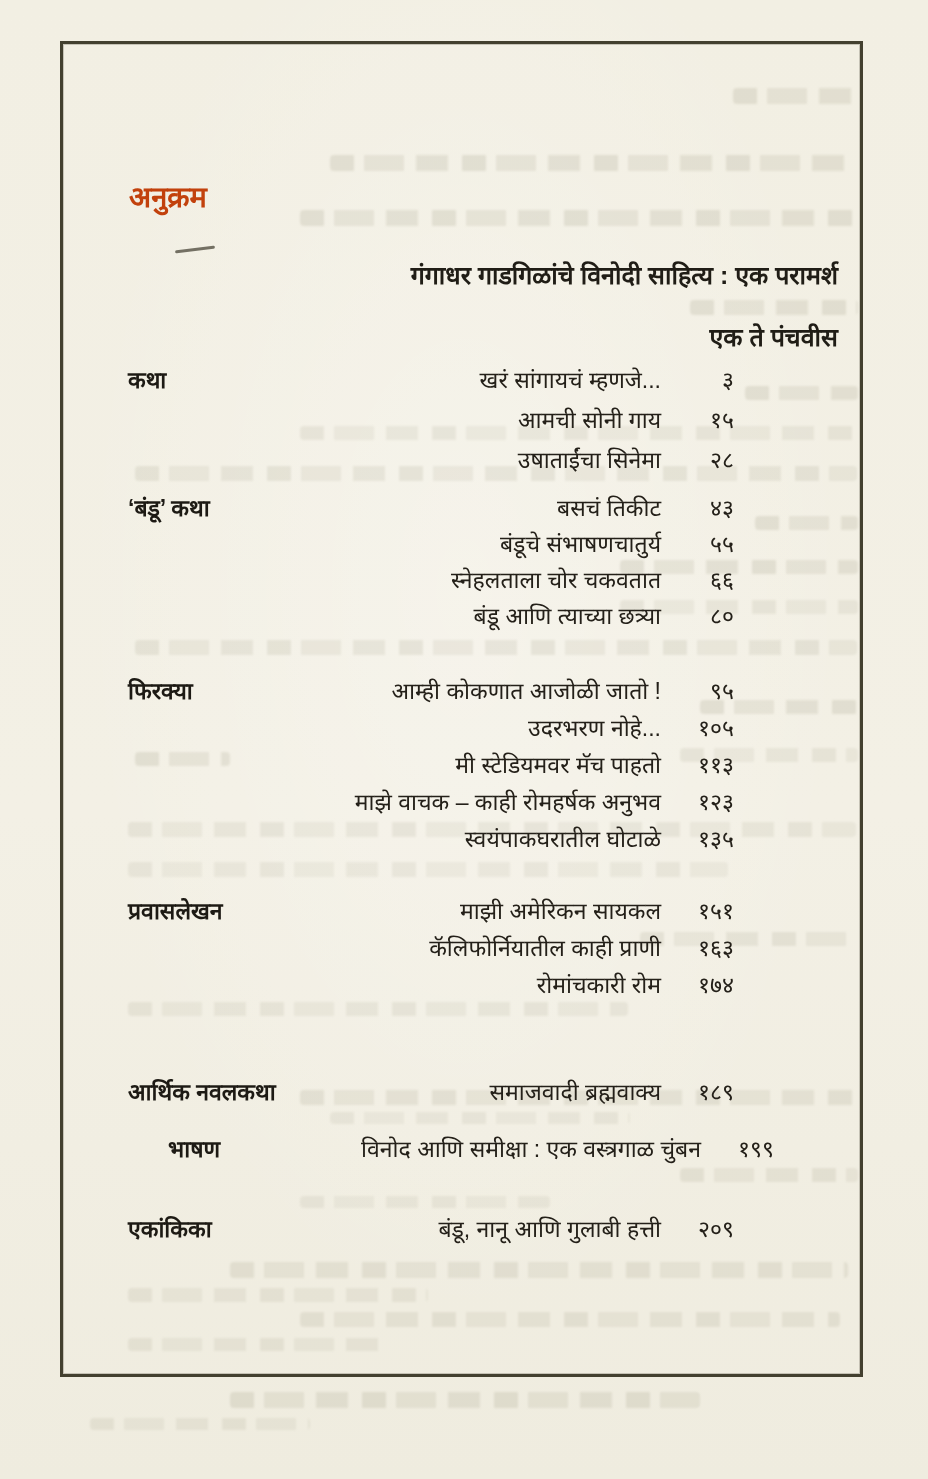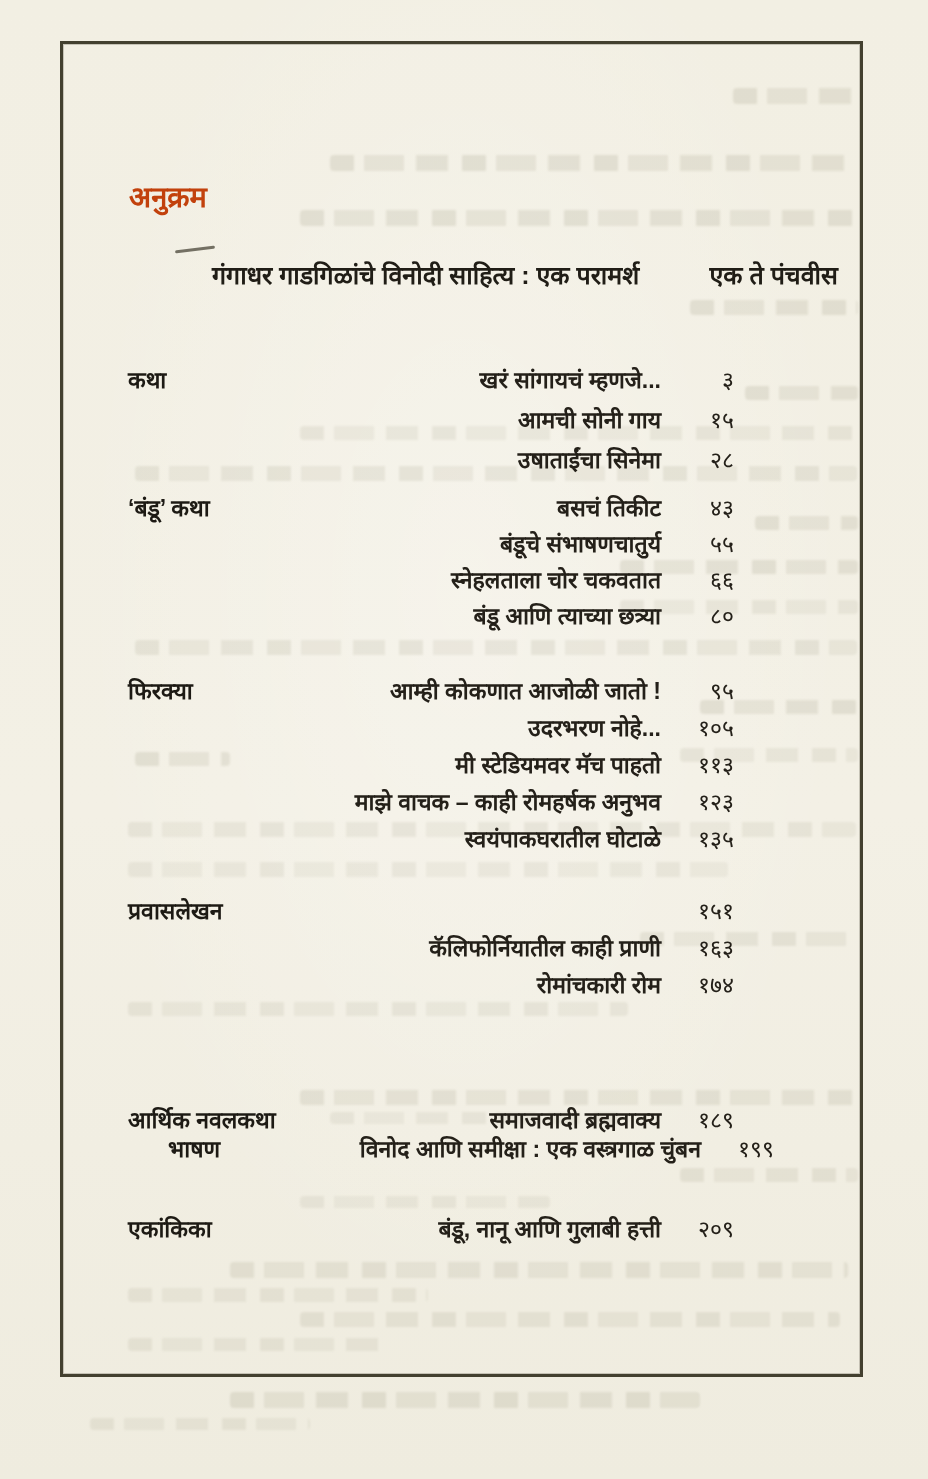--- a/index.html
+++ b/index.html
@@ -72,40 +72,41 @@
     position: absolute;
     left: 212px;
     top: 257px;
     width: 626px;
     display: flex;
     justify-content: space-between;
     align-items: flex-end;
     font-size: 25px;
     font-weight: 600;
     color: #201d16;
-  }
-  .heading-row .heading-page { white-space: nowrap; }
+    flex-direction: column;
+  }
+  .heading-row .heading-page { white-space: nowrap; margin-top: 28px; }
 
   .toc {
     position: absolute;
     left: 128px;
     top: 0;
     width: 606px;   
     height: 1479px;
   }
   .toc-section {
     position: absolute;
     left: 0;
     width: 100%;
   }
   .toc-section:nth-of-type(1) { top: 336px; margin-top: 23px;  --pitch: 40px; }
   .toc-section:nth-of-type(2) { top: 489px;  --pitch: 36px; }
   .toc-section:nth-of-type(3) { top: 671px;  --pitch: 37px; }
   .toc-section:nth-of-type(4) { top: 891px;  --pitch: 37px; }
-  .toc-section:nth-of-type(5) { top: 1100px; --pitch: 38px; }
+  .toc-section:nth-of-type(5) { top: 1072px; --pitch: 38px; }
   .toc-section:nth-of-type(6) { top: 1129px; margin-left: 40px; --pitch: 38px; }
   .toc-section:nth-of-type(7) { top: 1209px; --pitch: 38px; }
 
   .section-label {
     position: absolute;
     left: 0;
     top: 0;
     height: var(--pitch, 38px);
     display: flex;
     align-items: center;
@@ -115,21 +116,21 @@
     white-space: nowrap;
   }
   .toc-row {
     height: var(--pitch, 38px);
     display: flex;
     justify-content: flex-end;
     align-items: center;
   }
   .item-title {
     font-size: 23px;
-    font-weight: 700;
+    font-weight: 400;
     text-align: right;
     color: #242019;
     white-space: nowrap;
   }
   .item-page {
     width: 73px;
     font-size: 23px;
     font-weight: 500;
     text-align: right;
     color: #242019;
@@ -252,20 +253,21 @@
     <span class="item-title">स्वयंपाकघरातील घोटाळे</span>
     <span class="item-page">१३५</span>
   </div>
 </div>
   </div>
 
   <div class="toc-section">
     <span class="section-label">प्रवासलेखन</span>
     <div class="section-rows">
   <div class="toc-row">
+    <span class="item-title">माझी अमेरिकन सायकल</span>
     <span class="item-page">१५१</span>
   </div>
 
   <div class="toc-row">
     <span class="item-title">कॅलिफोर्नियातील काही प्राणी</span>
     <span class="item-page">१६३</span>
   </div>
 
   <div class="toc-row">
     <span class="item-title">रोमांचकारी रोम</span>

